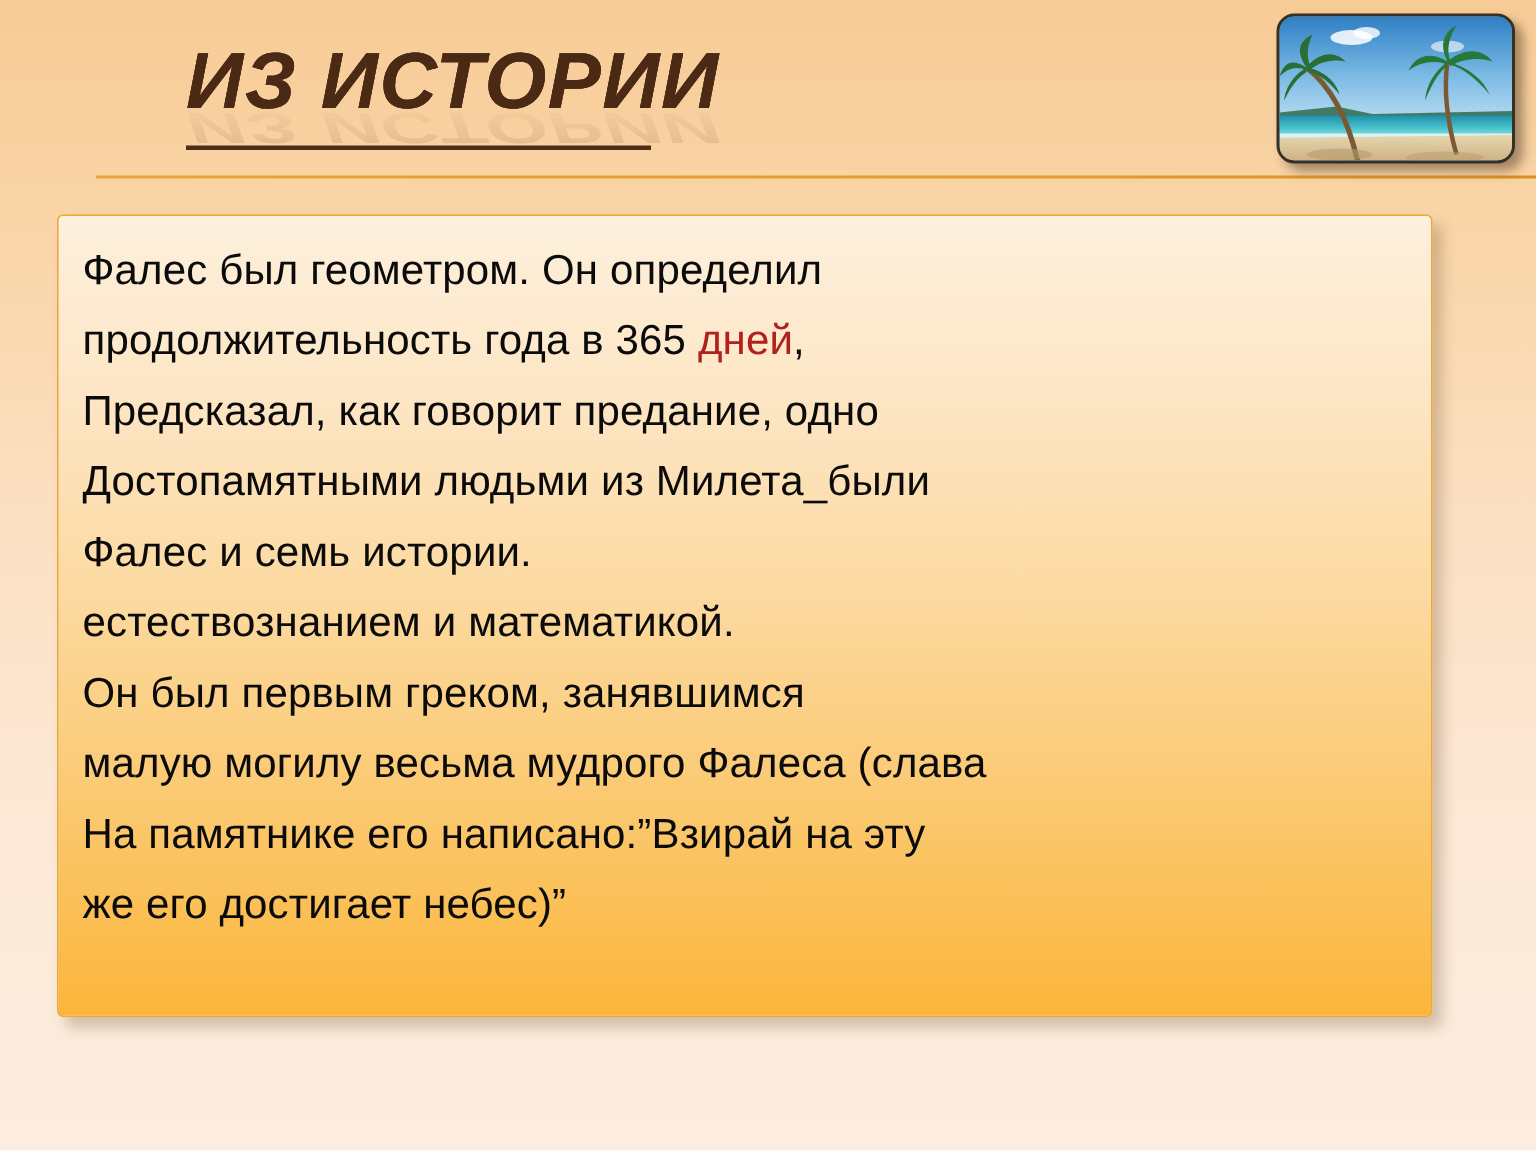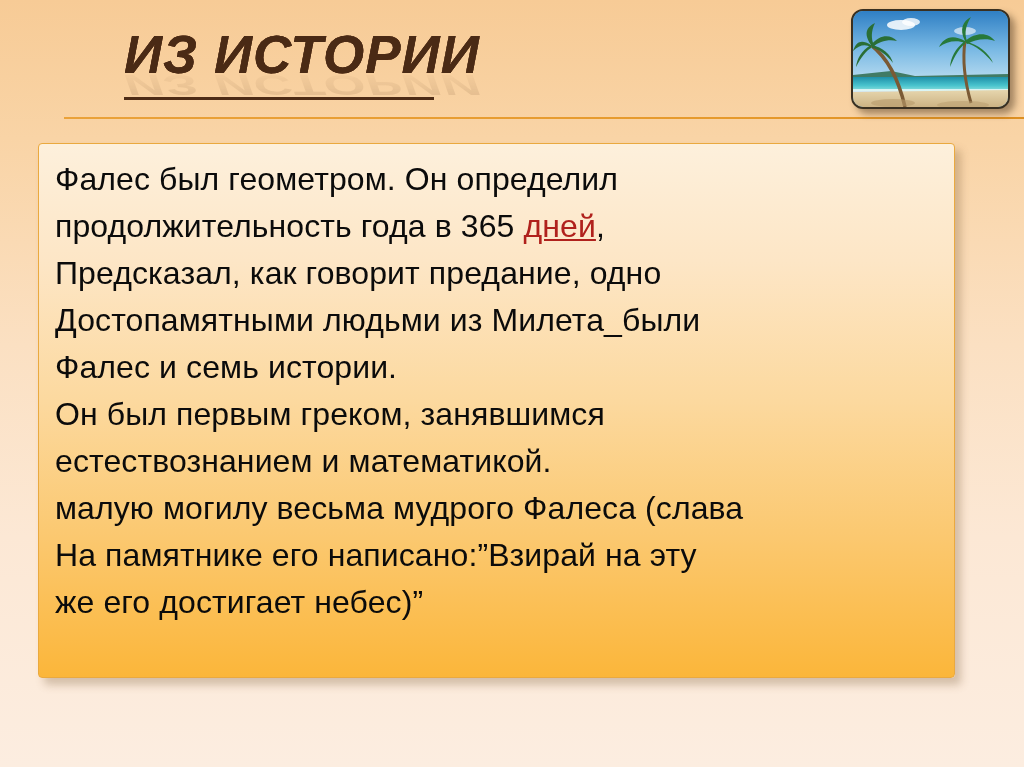--- a/index.html
+++ b/index.html
@@ -138,31 +138,30 @@
         #fde6c6 22%,
         #fcd99f 48%,
         #fbc86f 74%,
         #fbb63a 100%);
     box-shadow: 6px 7px 9px rgba(120, 85, 50, 0.30);
     box-sizing: border-box;
     padding: 12px 14px 0 16px;
   }
 
   .body-text {
-    font-size: 32px;
+    font-size: 28px;
     line-height: 47px;
     color: #0b0b0b;
     letter-spacing: 0.1px;
   }
 
   .body-text .line { white-space: nowrap; }
 
   .link-days {
     color: #b0211c;
-    text-decoration: underline;
     text-decoration-thickness: 2px;
     text-underline-offset: 2px;
     cursor: pointer;
   }
 </style>
 </head>
 <body>
 
 <div class="slide">
 
@@ -222,21 +221,21 @@
     </svg>
   </div>
 
   <div class="content-box">
     <div class="body-text">
       <div class="line">Фалес был геометром. Он определил</div>
       <div class="line"><span>продолжительность года в 365 </span><span class="link-days">дней</span><span>,</span></div>
       <div class="line">Предсказал, как говорит предание, одно</div>
       <div class="line">Достопамятными людьми из Милета_были</div>
       <div class="line">Фалес и семь истории.</div>
+      <div class="line">естествознанием и математикой.</div>
       <div class="line">Он был первым греком, занявшимся</div>
-      <div class="line">естествознанием и математикой.</div>
       <div class="line">малую могилу весьма мудрого Фалеса (слава</div>
       <div class="line">На памятнике его написано:”Взирай на эту</div>
       <div class="line">же его достигает небес)”</div>
     </div>
   </div>
 
 </div>
 
 </body></html>

